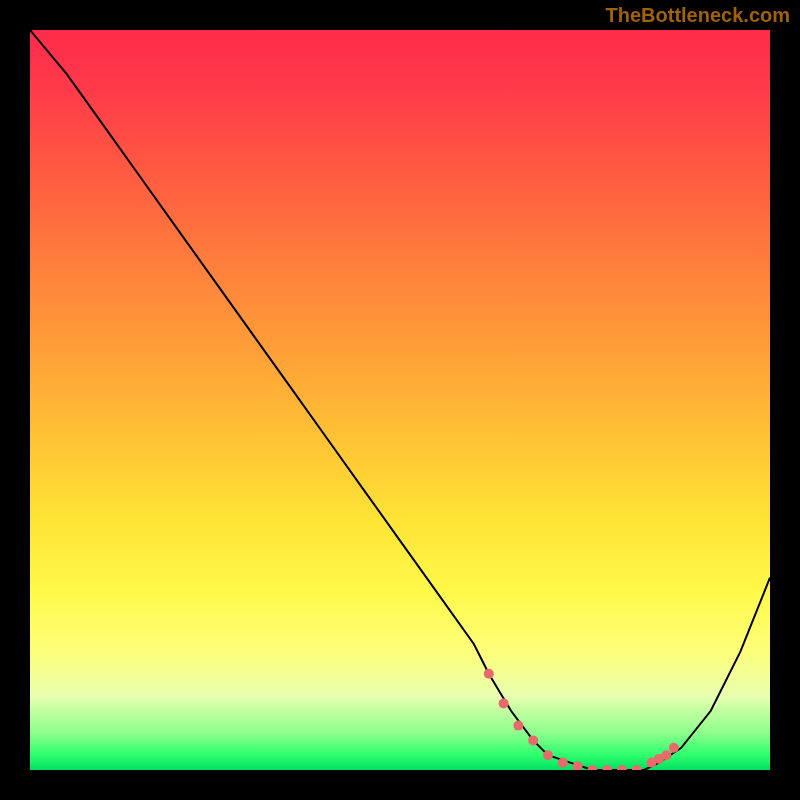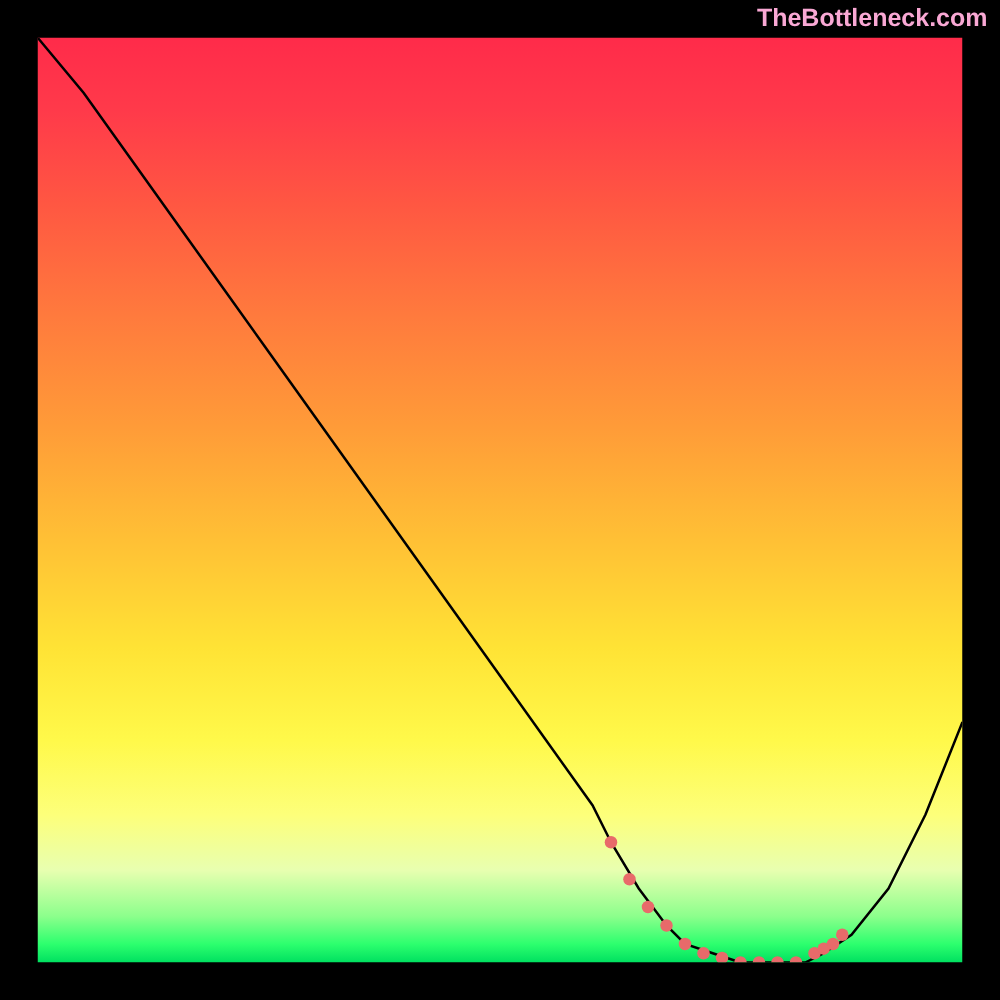--- a/index.html
+++ b/index.html
@@ -7,21 +7,21 @@
     width: 800px;
     height: 800px;
     background: #000;
     position: relative;
     font-family: Arial, sans-serif;
   }
   .watermark {
     position: absolute;
     top: 4px;
     right: 10px;
-    color: #f9a8d4;
+    color: #a16207;
     font-size: 20px;
     font-weight: bold;
     z-index: 10;
   }
   .plot-area {
     position: absolute;
     left: 30px;
     top: 30px;
     width: 740px;
     height: 740px;

